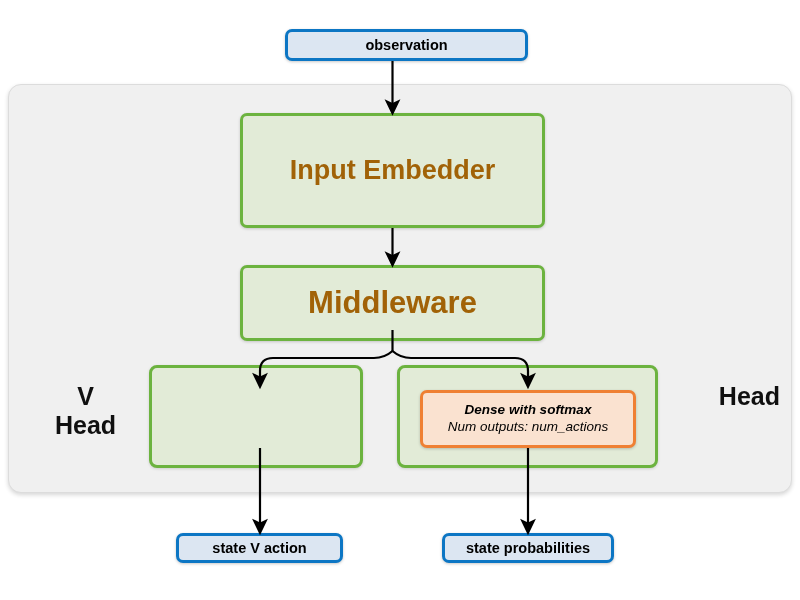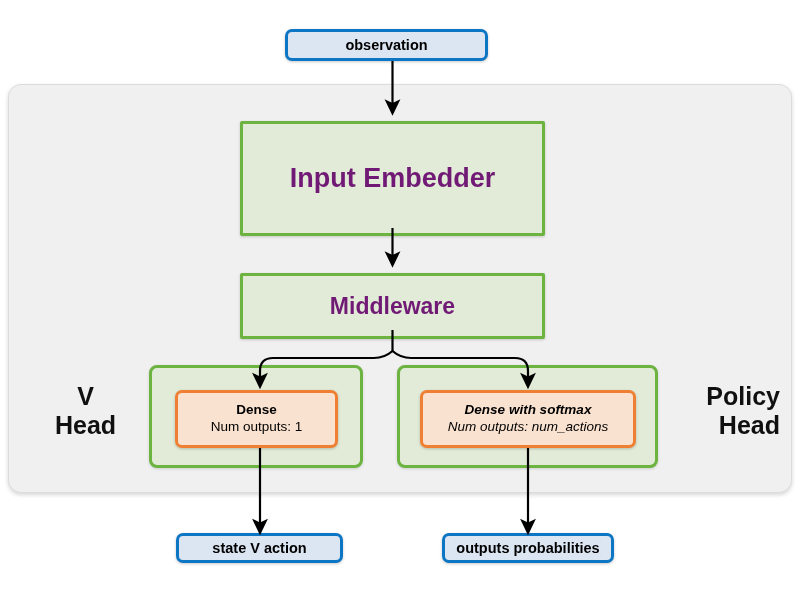--- a/index.html
+++ b/index.html
@@ -59,52 +59,51 @@
     border: 3px solid #0c76c4;
     border-radius: 7px;
     font-size: 14.5px;
     font-weight: bold;
     color: #000000;
     box-shadow: 0 1px 3px rgba(0,0,0,0.22);
   }
   .node-green {
     background: #e2ebd7;
     border: 3px solid #6cb33f;
-    border-radius: 2px;
-    color: #701a75;
+    border-radius: 7px;
+    color: #a16207;
     box-shadow: 0 1px 3px rgba(0,0,0,0.18);
-    margin-top: 8px;
   }
   .node-orange {
     background: #fae2d0;
     border: 3px solid #ef8033;
     border-radius: 7px;
     color: #000000;
     box-shadow: 0 1px 3px rgba(0,0,0,0.20);
   }
   .head-group {
     position: absolute;
     box-sizing: border-box;
     background: #e2ebd7;
     border: 3px solid #6cb33f;
     border-radius: 8px;
     z-index: 2;
     box-shadow: 0 1px 3px rgba(0,0,0,0.14);
   }
   
   #node-observation {
-    left: 285px; top: 29px; width: 203px; height: 32px;
+    left: 285px; top: 29px; width: 243px; height: 32px;
   }
   #node-input-embedder {
     left: 240px; top: 113px; width: 305px; height: 115px;
     font-size: 27px; font-weight: bold;
   }
   #node-middleware {
-    left: 240px; top: 265px; width: 305px; height: 66px;
-    font-size: 23px; font-weight: bold;
+    left: 240px; top: 265px; width: 305px; height: 76px;
+    font-size: 31px; font-weight: bold;
   }
   #head-v {
     left: 149px; top: 365px; width: 214px; height: 103px;
   }
   #head-policy {
     left: 397px; top: 365px; width: 261px; height: 103px;
   }
   #node-dense {
     left: 175px; top: 390px; width: 163px; height: 58px;
   }
@@ -196,41 +195,36 @@
   </div>
 
   <div class="node node-green" id="node-input-embedder">
     <span>Input Embedder</span>
   </div>
 
   <div class="node node-green" id="node-middleware">
     <span>Middleware</span>
   </div>
 
-  <div class="node node-orange" id="node-dense">
-    <span class="dense-title">Dense</span>
-    <span class="dense-sub">Num outputs: 1</span>
-  </div>
 
   <div class="node node-orange" id="node-dense-softmax">
     <span class="dense-title">Dense with softmax</span>
     <span class="dense-sub">Num outputs: num_actions</span>
   </div>
 
   <div class="head-label" id="label-v-head">
     <div>V</div>
     <div>Head</div>
   </div>
 
   <div class="head-label" id="label-policy-head">
-    <div>Policy</div>
     <div>Head</div>
   </div>
 
   <div class="node node-io" id="node-state-v-value">
     <span>state V action</span>
   </div>
 
   <div class="node node-io" id="node-action-probabilities">
-    <span>outputs probabilities</span>
+    <span>state probabilities</span>
   </div>
 
 </div>
 
 </body></html>

